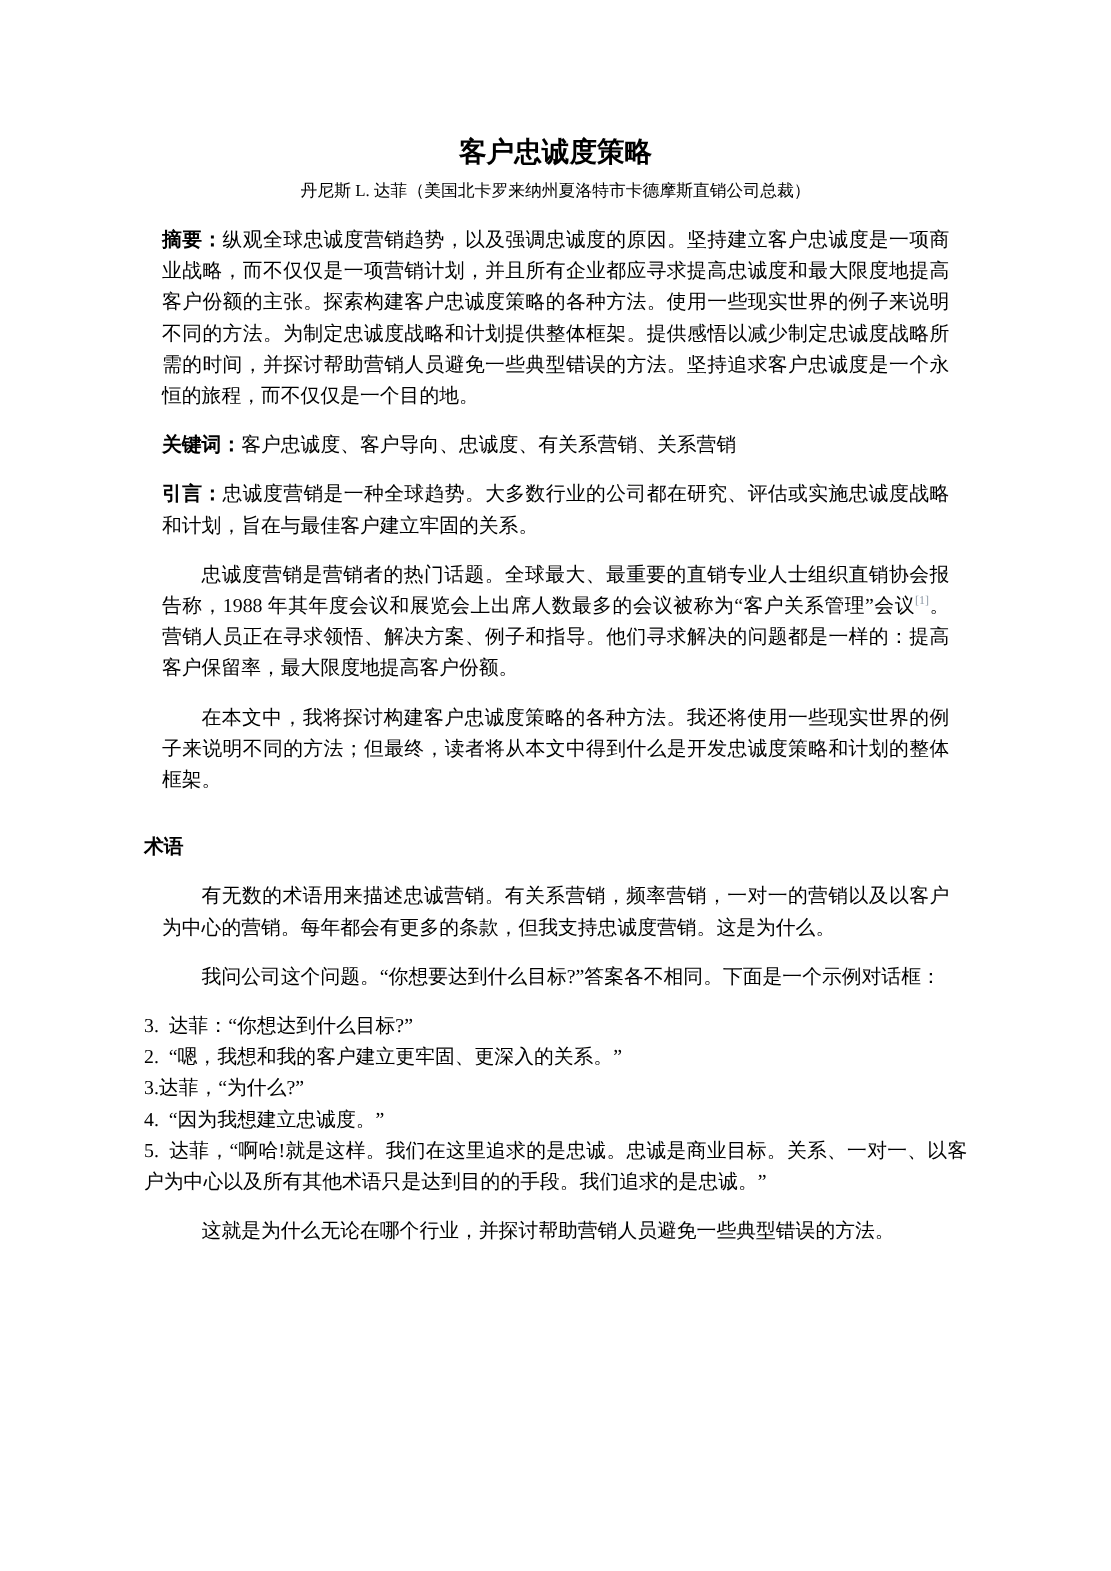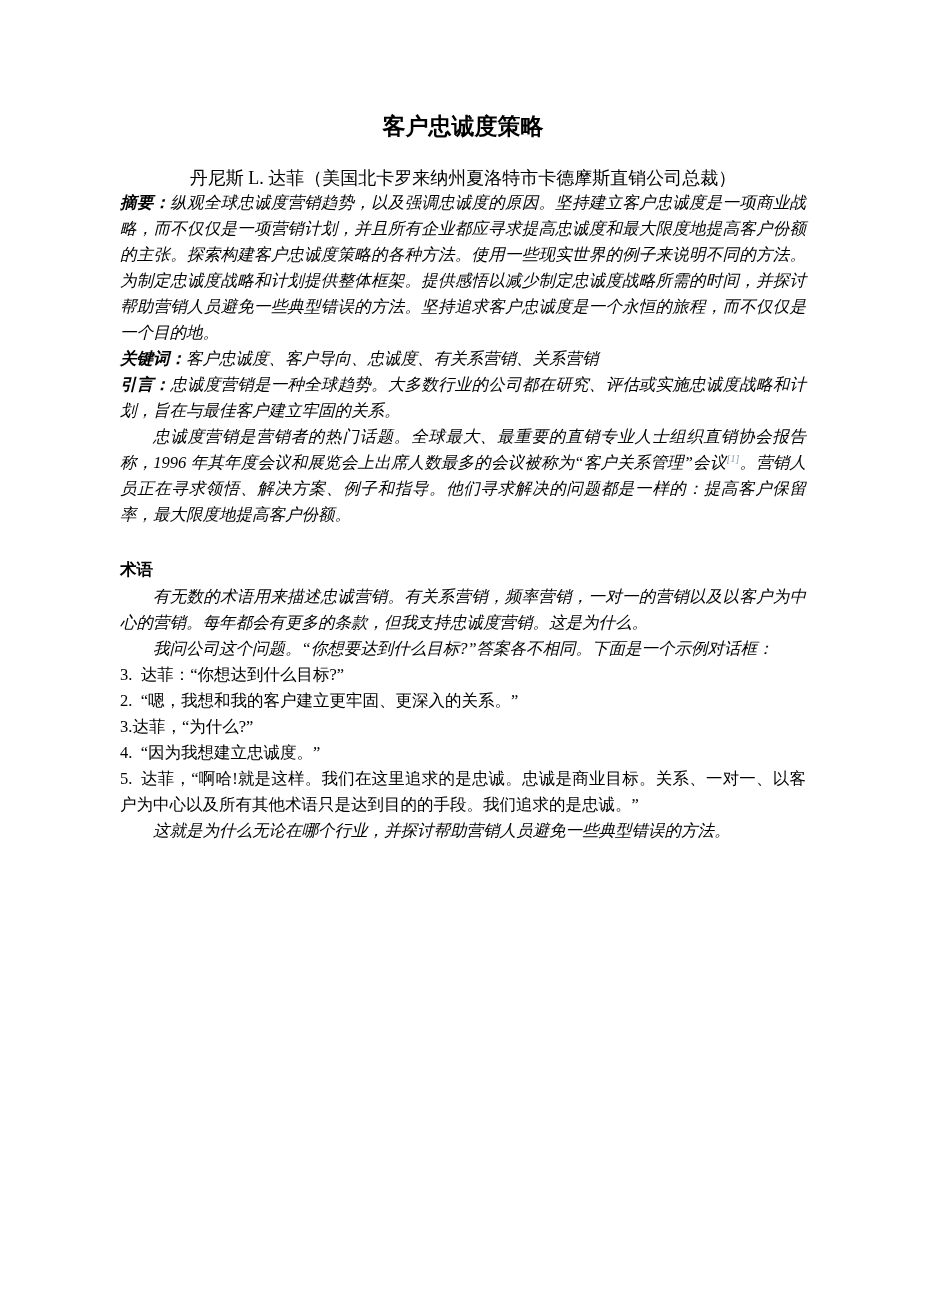--- a/index.html
+++ b/index.html
@@ -22,28 +22,27 @@
   }
   .doc-title {
     text-align: center;
     font-size: 23px;
     font-weight: 700;
     line-height: 30px;
     margin: 0;
   }
   .doc-author {
     text-align: center;
-    font-size: 18px;
+    font-size: 14px;
     line-height: 24px;
-    margin: 24px 0 0 0;
+    margin: 6px 0 0 0;
   }
   p.block {
-    margin: 0;
+    margin: 15px;
     text-align: justify;
-    font-style: italic;
   }
   .gap-1 { margin-top: 26px; }
   .gap-2 { margin-top: 34px; }
   .lead-label {
     font-weight: 700;
   }
   .indent {
     text-indent: 2em;
   }
   .section-heading {
@@ -71,24 +70,25 @@
 
   <div class="doc-author">丹尼斯 L. 达菲（美国北卡罗来纳州夏洛特市卡德摩斯直销公司总裁）</div>
 
   <p class="block gap-2"><span class="lead-label">摘要：</span><span>纵观全球忠诚度营销趋势，以及强调忠诚度的原因。坚持建立客户忠诚度是一项商业战略，而不仅仅是一项营销计划，并且所有企业都应寻求提高忠诚度和最大限度地提高客户份额的主张。探索构建客户忠诚度策略的各种方法。使用一些现实世界的例子来说明不同的方法。为制定忠诚度战略和计划提供整体框架。提供感悟以减少制定忠诚度战略所需的时间，并探讨帮助营销人员避免一些典型错误的方法。坚持追求客户忠诚度是一个永恒的旅程，而不仅仅是一个目的地。</span></p>
 
   <p class="block gap-1"><span class="lead-label">关键词：</span><span>客户忠诚度、客户导向、忠诚度、有关系营销、关系营销</span></p>
 
   <p class="block gap-1"><span class="lead-label">引言：</span><span>忠诚度营销是一种全球趋势。大多数行业的公司都在研究、评估或实施忠诚度战略和计划，旨在与最佳客户建立牢固的关系。</span></p>
 
 
-  <p class="block indent"><span>忠诚度营销是营销者的热门话题。全球最大、最重要的直销专业人士组织直销协会报告称，1996 年其年度会议和展览会上出席人数最多的会议被称为“客户关系管理”会议</span><sup class="ref">[1]</sup><span>。营销人员正在寻求领悟、解决方案、例子和指导。他们寻求解决的问题都是一样的：提高客户保留率，最大限度地提高客户份额。</span></p>
+  <p class="block indent"><span>忠诚度营销是营销者的热门话题。全球最大、最重要的直销专业人士组织直销协会报告称，1988 年其年度会议和展览会上出席人数最多的会议被称为“客户关系管理”会议</span><sup class="ref">[1]</sup><span>。营销人员正在寻求领悟、解决方案、例子和指导。他们寻求解决的问题都是一样的：提高客户保留率，最大限度地提高客户份额。</span></p>
 
+  <p class="block indent">在本文中，我将探讨构建客户忠诚度策略的各种方法。我还将使用一些现实世界的例子来说明不同的方法；但最终，读者将从本文中得到什么是开发忠诚度策略和计划的整体框架。</p>
 
-  <h2 class="section-heading" style="font-size:16.5px;font-family:Liberation Mono, monospace;">术语</h2>
+  <h2 class="section-heading" style="font-size:16.5px;">术语</h2>
 
   <p class="block indent">有无数的术语用来描述忠诚营销。有关系营销，频率营销，一对一的营销以及以客户为中心的营销。每年都会有更多的条款，但我支持忠诚度营销。这是为什么。</p>
 
   <p class="block indent">我问公司这个问题。“你想要达到什么目标?”答案各不相同。下面是一个示例对话框：</p>
 
   <div>
     <p class="dialog-item">3.  达菲：“你想达到什么目标?”</p>
     <p class="dialog-item">2.  “嗯，我想和我的客户建立更牢固、更深入的关系。”</p>
     <p class="dialog-item">3.达菲，“为什么?”</p>
     <p class="dialog-item">4.  “因为我想建立忠诚度。”</p>

